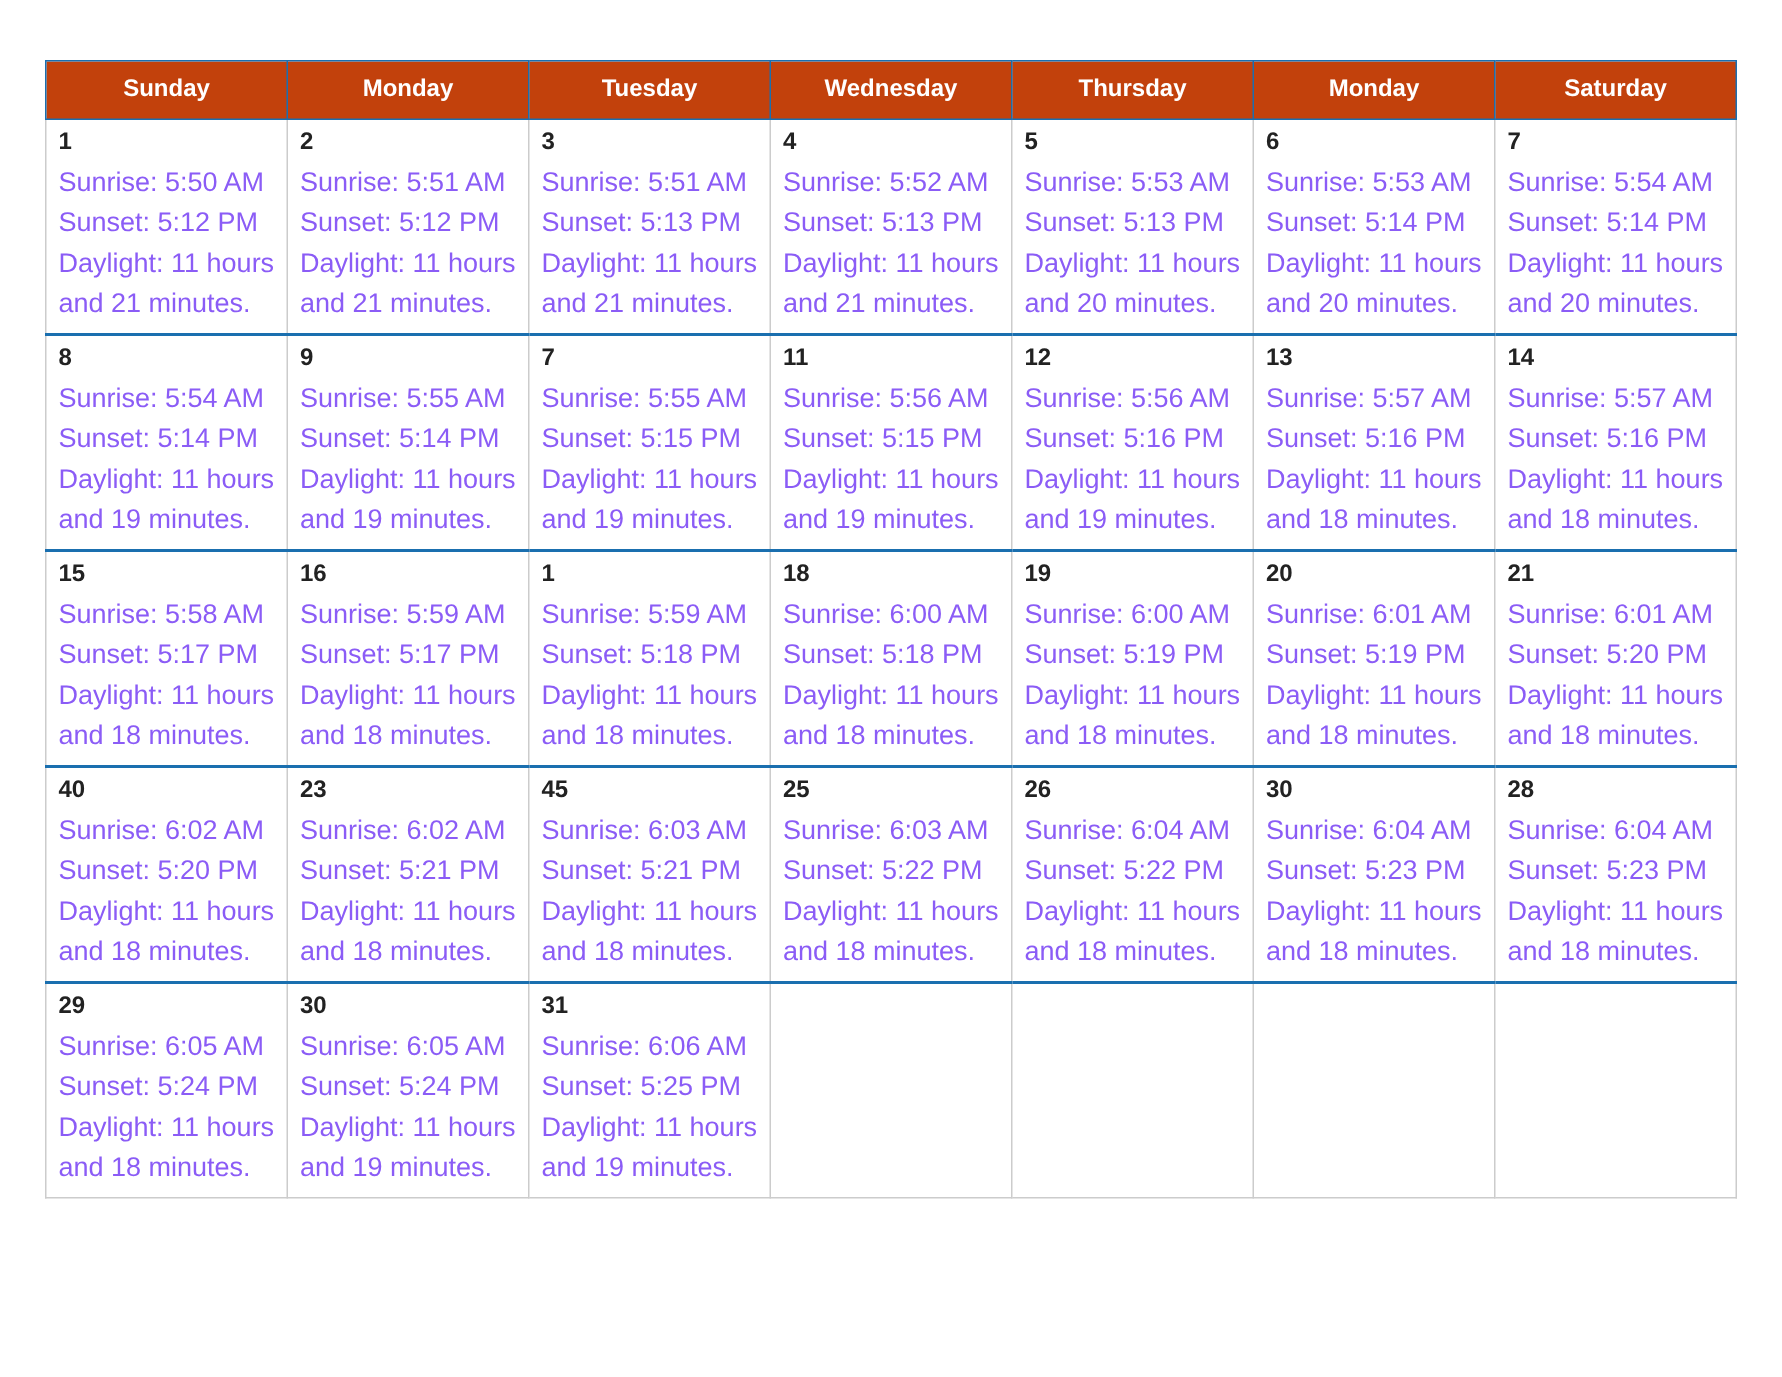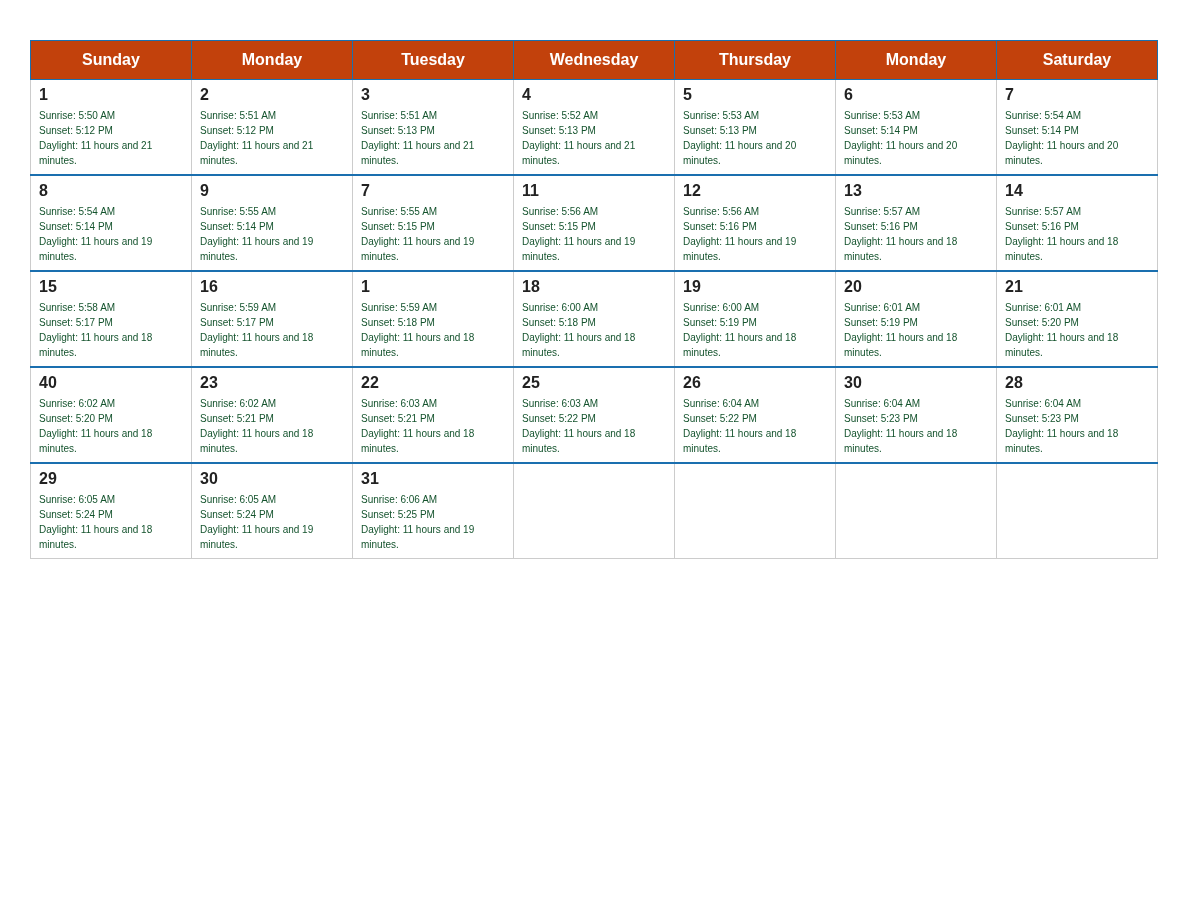--- a/index.html
+++ b/index.html
@@ -86,23 +86,23 @@
       background: #fff;
     }
     .day-number {
       font-size: 16px;
       font-weight: bold;
       color: #222;
       margin-bottom: 4px;
       display: block;
     }
     .day-info {
-      font-size: 10px;
+      font-size: 18px;
       line-height: 1.5;
-      color: #14532d;
+      color: #8b5cf6;
     }
     .calendar tr:not(:last-child) td {
       border-bottom: 2px solid #1a6faf;
     }
     .empty-cell {
       background: #fff;
     }
   </style>
 </head>
 <body>
@@ -308,21 +308,21 @@
         </td>
         <td>
           <span class="day-number">23</span>
           <div class="day-info">
             Sunrise: 6:02 AM<br>
             Sunset: 5:21 PM<br>
             Daylight: 11 hours and 18 minutes.
           </div>
         </td>
         <td>
-          <span class="day-number">22</span>
+          <span class="day-number">45</span>
           <div class="day-info">
             Sunrise: 6:03 AM<br>
             Sunset: 5:21 PM<br>
             Daylight: 11 hours and 18 minutes.
           </div>
         </td>
         <td>
           <span class="day-number">25</span>
           <div class="day-info">
             Sunrise: 6:03 AM<br>

